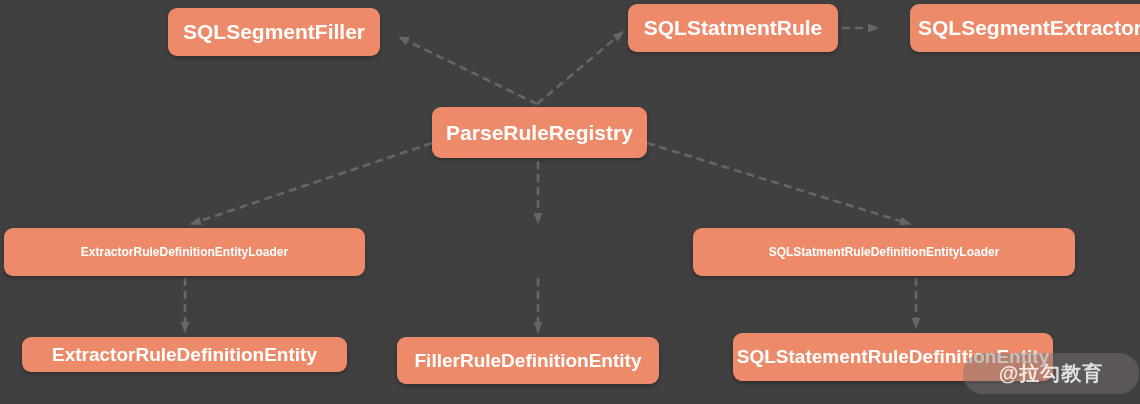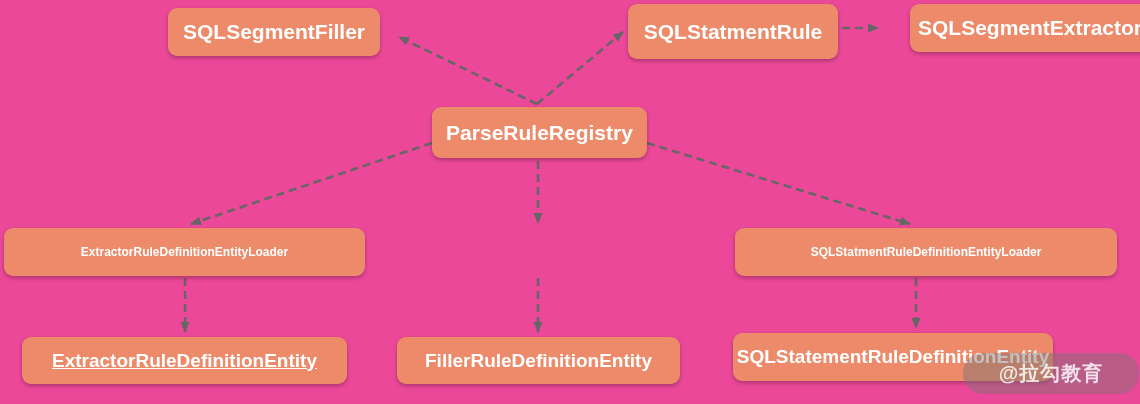--- a/index.html
+++ b/index.html
@@ -1,21 +1,21 @@
 <!DOCTYPE html>
 <html><head>
 <meta charset="utf-8">
 <style>
   * { margin: 0; padding: 0; box-sizing: border-box; }
   html, body { background: #ffffff; }
   .canvas {
     position: relative;
     width: 1140px;
     height: 404px;
-    background: #ec4899;
+    background: #404040;
     overflow: hidden;
     font-family: "Liberation Sans", "DejaVu Sans", sans-serif;
   }
   .edges-layer {
     position: absolute;
     left: 0; top: 0;
     width: 1140px; height: 404px;
     pointer-events: none;
   }
   .edge {
@@ -36,28 +36,28 @@
     box-shadow: 0 2px 4px rgba(0,0,0,0.28);
     white-space: nowrap;
     letter-spacing: 0px;
   }
   .fs-top { font-size: 21px; }
   .fs-mid { font-size: 12px; }
   .fs-bot { font-size: 19px; }
 
   
   .n-sqlsegmentfiller        { left: 168px; top: 8px;   width: 212px; height: 48px; }
-  .n-sqlstatmentrule         { left: 628px; top: 4px;   width: 210px; height: 55px; }
+  .n-sqlstatmentrule         { left: 628px; top: 4px;   width: 210px; height: 48px; }
   .n-sqlsegmentextractor     { left: 910px; top: 4px;   width: 240px; height: 48px; }
   .n-parseruleregistry       { left: 432px; top: 107px; width: 215px; height: 51px; }
   .n-extractorloader         { left: 4px;   top: 228px; width: 361px; height: 48px; }
   .n-fillerloader            { left: 375px; top: 228px; width: 333px; height: 48px; }
-  .n-sqlstatmentloader       { left: 735px; top: 228px; width: 382px; height: 48px; }
-  .n-extractorentity         { left: 22px;  top: 337px; width: 325px; height: 47px; text-decoration: underline; }
-  .n-fillerentity            { left: 397px; top: 337px; width: 283px; height: 47px; }
+  .n-sqlstatmentloader       { left: 693px; top: 228px; width: 382px; height: 48px; }
+  .n-extractorentity         { left: 22px;  top: 337px; width: 325px; height: 35px; }
+  .n-fillerentity            { left: 397px; top: 337px; width: 262px; height: 47px; }
   .n-sqlstatemententity      { left: 733px; top: 333px; width: 320px; height: 48px; }
 
   .watermark {
     position: absolute;
     left: 963px; top: 353px;
     width: 176px; height: 41px;
     border-radius: 20px;
     background: rgba(122, 116, 113, 0.45);
     color: rgba(255, 255, 255, 0.82);
     font-size: 20px;

